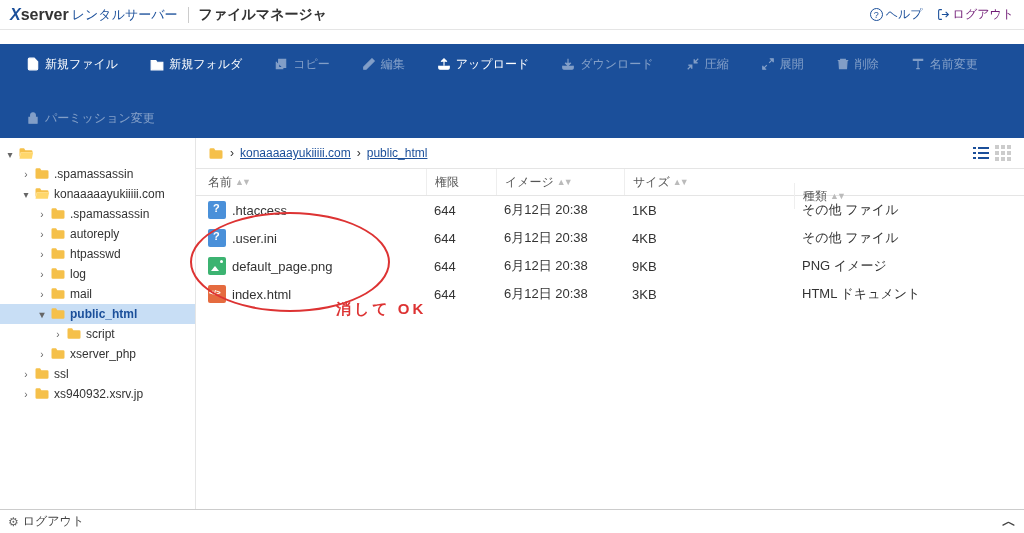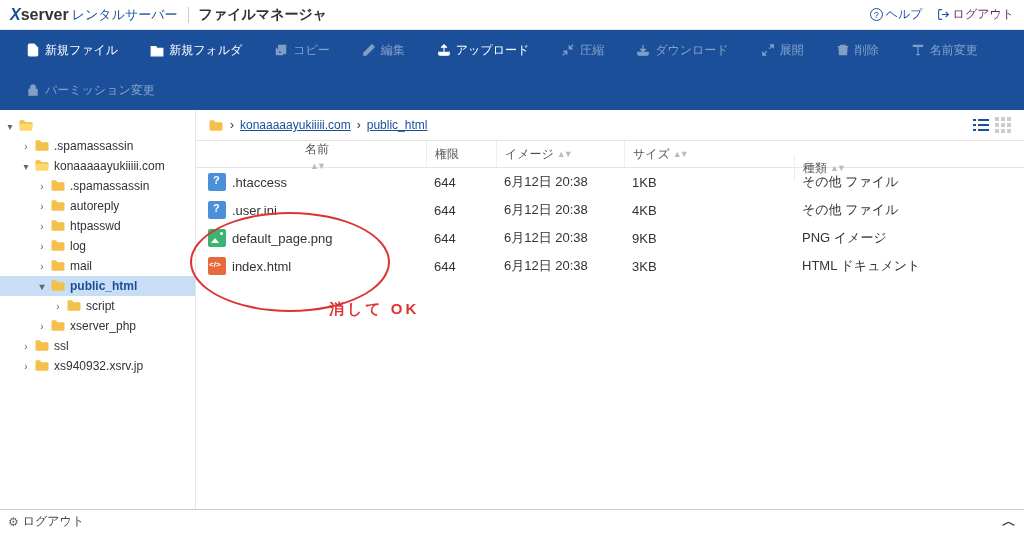--- a/index.html
+++ b/index.html
@@ -12,21 +12,21 @@
   .logo-sub { color: #1b4f9a; font-size: 13px; margin-left: 3px; }
   .divider-v { width:1px; height:16px; background:#ccc; margin:0 10px; }
   .app-title { font-weight: bold; font-size: 14px; }
   .topbar-spacer { flex:1; }
   .help-link { color:#1b4f9a; font-size:12px; display:flex; align-items:center; gap:3px; margin-right:14px; cursor:pointer;}
   .logout-link { color:#701a75; font-size:12px; display:flex; align-items:center; gap:3px; cursor:pointer;}
   .help-icon-circle{ width:13px;height:13px;border:1px solid #1b4f9a;border-radius:50%;display:inline-flex;align-items:center;justify-content:center;font-size:9px;color:#1b4f9a;}
   
   
   .toolbar { background:#1b4f9a; color:#fff; padding:0 10px; }
-  .toolbar-row { display:flex; align-items:center; height:40px; gap:0; }
+  .toolbar-row { display:flex; align-items:center; height:40px; gap:0;margin-top:14px; }
   .tbtn { display:flex; align-items:center; gap:5px; padding:0 16px; height:40px; font-size:12px; cursor:pointer; color:#fff; }
   .tbtn.disabled { opacity:0.45; cursor:default; }
   .tbtn svg { width:14px; height:14px; fill:currentColor; }
   
   
   .main { display:flex; height:460px; }
   .tree { width:196px; overflow:auto; border-right:1px solid #e5e5e5; padding:6px 0; }
   .tree-item { display:flex; align-items:center; height:20px; font-size:12px; cursor:pointer; white-space:nowrap;}
   .tree-item .chevron{ width:12px; text-align:center; color:#666; font-size:10px;}
   .tree-item .folder{ width:16px;height:14px; margin:0 4px 0 2px; display:inline-block; }
@@ -42,21 +42,21 @@
   .view-toggle { display:flex; gap:4px; }
   .view-icon { width:18px;height:18px; display:flex; align-items:center; justify-content:center; cursor:pointer;}
   
   .table-header { display:flex; height:28px; align-items:center; border-top:1px solid #e5e5e5; border-bottom:1px solid #e5e5e5; font-size:12px; color:#555; padding-left:12px;}
   .col-name{ width:218px; }
   .col-perm{ width:70px; }
   .col-date{ width:128px; }
   .col-size{ width:170px; }
   .col-type{ flex:1;margin-top:28px; }
   .table-header .th { display:flex; align-items:center; gap:3px; border-left:1px solid #eee; padding-left:8px; height:100%;}
-  .table-header .th:first-child{border-left:none;padding-left:0;flex-direction:column;}
+  .table-header .th:first-child{border-left:none;padding-left:0;}
   .sort-ic{ color:#bbb; font-size:9px; letter-spacing:-2px;}
   
   .file-row { display:flex; height:28px; align-items:center; font-size:13px; padding-left:12px; cursor:pointer;}
   .file-row .fname { width:218px; display:flex; align-items:center; gap:6px; }
   .file-row .ficon{ width:18px;height:18px; display:inline-block; border-radius:2px; position:relative;}
   .file-row .perm{width:70px;padding-left:8px;}
   .file-row .date{width:128px;padding-left:8px;}
   .file-row .size{width:170px;padding-left:8px;}
   .file-row .type{flex:1;padding-left:8px;}
   
@@ -67,21 +67,21 @@
   .ic-img::after{content:"";position:absolute;left:3px;top:9px;width:0;height:0;border-left:4px solid transparent;border-right:4px solid transparent;border-bottom:5px solid #fff;}
   .ic-img::before{content:"";position:absolute;right:3px;top:3px;width:3px;height:3px;background:#fff;border-radius:50%;}
   .ic-html{ background:#e56b3f;}
   .ic-html::after{content:"</>";color:#fff;font-size:8px;position:absolute;left:1px;top:3px;font-weight:bold;}
   
   
   .folder-svg{width:16px;height:13px;}
   
   
   .annot-oval{ position:absolute; left:190px; top:212px; width:200px; height:100px; border:2px solid #d33; border-radius:50%; pointer-events:none; }
-  .annot-text{ position:absolute; left:329px; top:300px; color:#d33; font-size:15px; font-weight:bold; letter-spacing:3px; pointer-events:none;}
+  .annot-text{ position:absolute; left:336px; top:300px; color:#d33; font-size:15px; font-weight:bold; letter-spacing:3px; pointer-events:none;}
   
   .statusbar{ position:absolute; bottom:0; left:0; right:0; height:24px; border-top:1px solid #ccc; display:flex; align-items:center; padding:0 8px; font-size:12px; color:#444; background:#fff;}
   .statusbar .gear{ margin-right:4px; color:#666;}
   .statusbar .sp{flex:1;}
   .statusbar .chev{ font-size:14px; color:#444; font-weight:bold;}
 </style>
 </head>
 <body>
 
 <div class="topbar">
@@ -129,29 +129,29 @@
         <span>編集</span>
       </div>
       <div class="tbtn">
         <svg viewBox="0 0 24 24" fill="none" stroke="currentColor" stroke-width="2">
           <path d="M21 15v4a2 2 0 01-2 2H5a2 2 0 01-2-2v-4M12 3v12M7 8l5-5 5 5"></path>
         </svg>
         <span>アップロード</span>
       </div>
       <div class="tbtn disabled">
         <svg viewBox="0 0 24 24" fill="none" stroke="currentColor" stroke-width="2">
+          <path d="M21 15v4a2 2 0 01-2 2H5a2 2 0 01-2-2v-4M12 3v12M7 10l5 5 5-5"></path>
+        </svg>
+        <span>ダウンロード</span>
+      </div>
+      <div class="tbtn disabled">
+        <svg viewBox="0 0 24 24" fill="none" stroke="currentColor" stroke-width="2">
           <path d="M4 14h6v6M20 10h-6V4M14 10l7-7M3 21l7-7"></path>
         </svg>
         <span>圧縮</span>
-      </div>
-      <div class="tbtn disabled">
-        <svg viewBox="0 0 24 24" fill="none" stroke="currentColor" stroke-width="2">
-          <path d="M21 15v4a2 2 0 01-2 2H5a2 2 0 01-2-2v-4M12 3v12M7 10l5 5 5-5"></path>
-        </svg>
-        <span>ダウンロード</span>
       </div>
       <div class="tbtn disabled">
         <svg viewBox="0 0 24 24" fill="none" stroke="currentColor" stroke-width="2">
           <path d="M15 3h6v6M9 21H3v-6M21 3l-7 7M3 21l7-7"></path>
         </svg>
         <span>展開</span>
       </div>
       <div class="tbtn disabled">
         <svg viewBox="0 0 24 24" fill="none" stroke="currentColor" stroke-width="2">
           <path d="M3 6h18M8 6V4h8v2M19 6l-1 14H6L5 6"></path>

